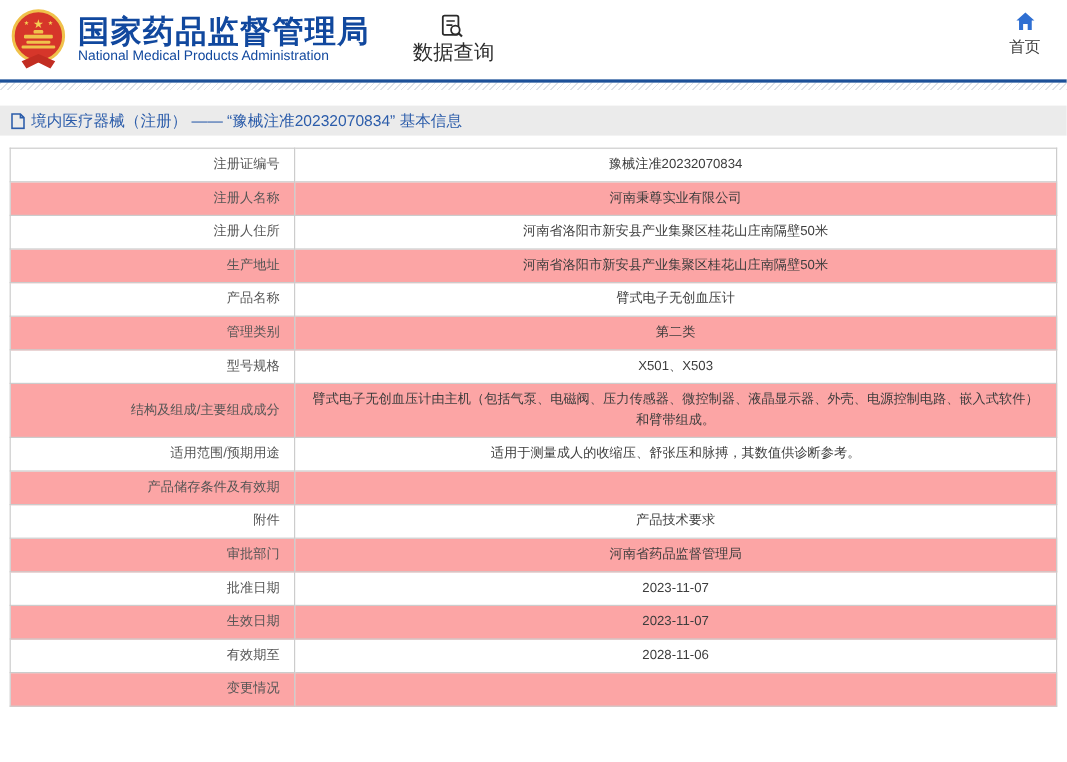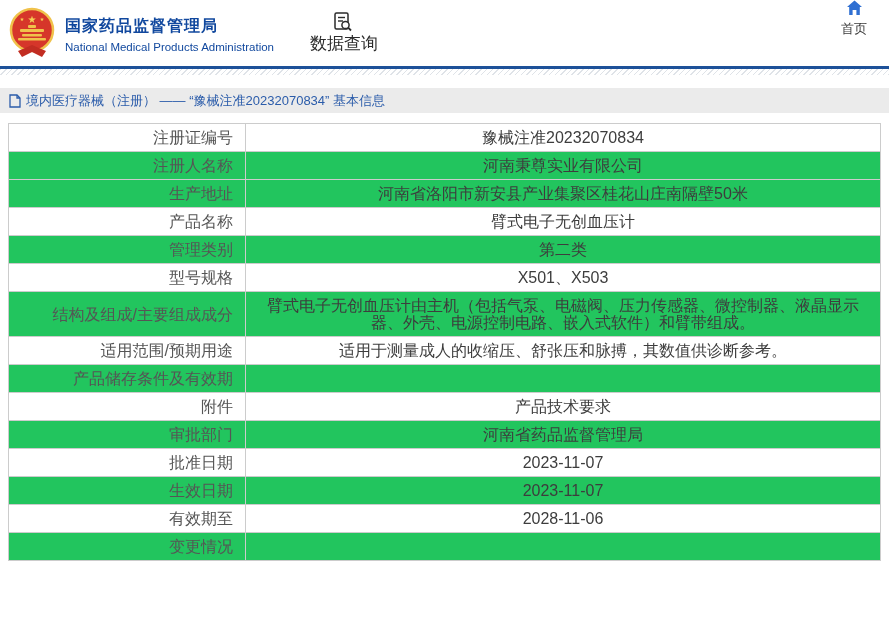--- a/index.html
+++ b/index.html
@@ -20,21 +20,21 @@
     background: #fff;
   }
   .logo {
     width: 48px; height: 52px;
     flex: 0 0 auto;
     display: block;
   }
   .org-block { margin-left: 9px; }
   .org-name {
     color: #11489e;
-    font-size: 16px;
+    font-size: 26px;
     font-weight: bold;
     letter-spacing: 1px;
     line-height: 26px;
   }
   .org-name-en {
     color: #11489e;
     font-size: 11.5px;
     margin-top: 2px;
   }
   .data-query {
@@ -45,21 +45,21 @@
     flex-direction: column;
   }
   .data-query svg { display: block; }
   .data-query-label {
     font-size: 17px;
     color: #2b2b2b;
     margin-left: 4px;
   }
   .header-nav {
     position: absolute;
-    right: 22px; top: 0;
+    right: 22px; top: 10px;
     display: flex;
     gap: 26px;
   }
   .nav-item {
     display: flex;
     flex-direction: column;
     align-items: center;
     cursor: pointer;
   }
   .nav-item svg { display: block; }
@@ -94,33 +94,33 @@
 
   
   table.info {
     margin: 10px 8px 0 8px;
     width: 873px;
     border-collapse: collapse;
     table-layout: fixed;
   }
   table.info td {
     border: 1px solid #ccc;
-    font-size: 16px;
+    font-size: 11px;
     padding: 5px 12px;
     vertical-align: middle;
     line-height: 17px;
   }
   td.label-cell {
     width: 237px;
     text-align: right;
     color: #555;
     padding-right: 14px;
   }
   td.value-cell { color: #3d3d3d; text-align: center; }
-  tr.alt td { background: #22c55e; }
+  tr.alt td { background: #fca5a5; }
 </style>
 </head>
 <body>
 
 <div class="header">
   <svg class="logo" viewBox="0 0 48 52">
     <circle cx="24" cy="23" r="21" fill="#d6362a" stroke="#f0c24b" stroke-width="2.5"></circle>
     <path d="M10 44 L24 38 L38 44 L34 50 L24 45 L14 50 Z" fill="#c22d22"></path>
     <text x="24" y="16" font-size="10" fill="#f5d054" text-anchor="middle">★</text>
     <text x="14" y="14" font-size="5" fill="#f5d054" text-anchor="middle">★</text>
@@ -170,20 +170,24 @@
 <table class="info">
   <tbody>
       <tr>
         <td class="label-cell">注册证编号</td>
         <td class="value-cell">豫械注准20232070834</td>
       </tr>
       <tr class="alt">
         <td class="label-cell">注册人名称</td>
         <td class="value-cell">河南秉尊实业有限公司</td>
       </tr>
+      <tr>
+        <td class="label-cell">注册人住所</td>
+        <td class="value-cell">河南省洛阳市新安县产业集聚区桂花山庄南隔壁50米</td>
+      </tr>
       <tr class="alt">
         <td class="label-cell">生产地址</td>
         <td class="value-cell">河南省洛阳市新安县产业集聚区桂花山庄南隔壁50米</td>
       </tr>
       <tr>
         <td class="label-cell">产品名称</td>
         <td class="value-cell">臂式电子无创血压计</td>
       </tr>
       <tr class="alt">
         <td class="label-cell">管理类别</td>

